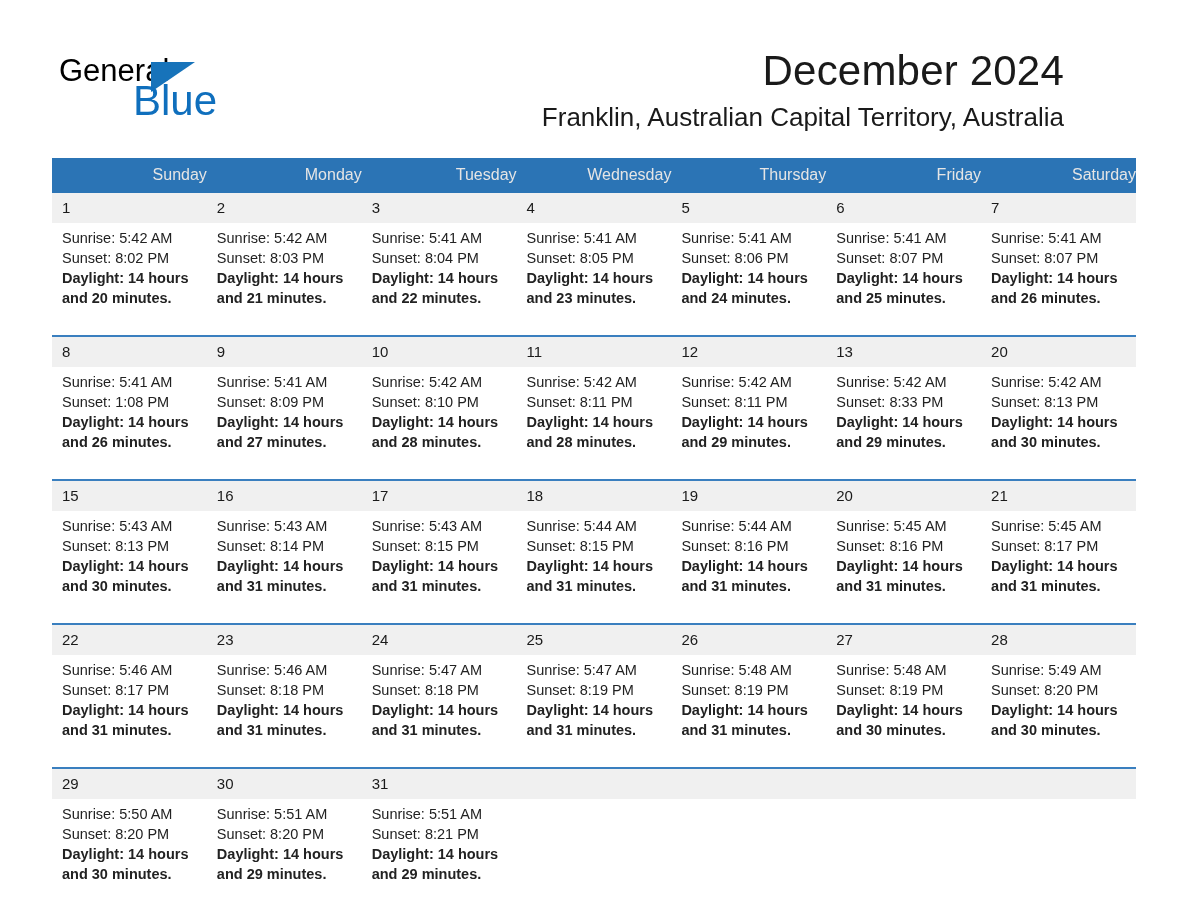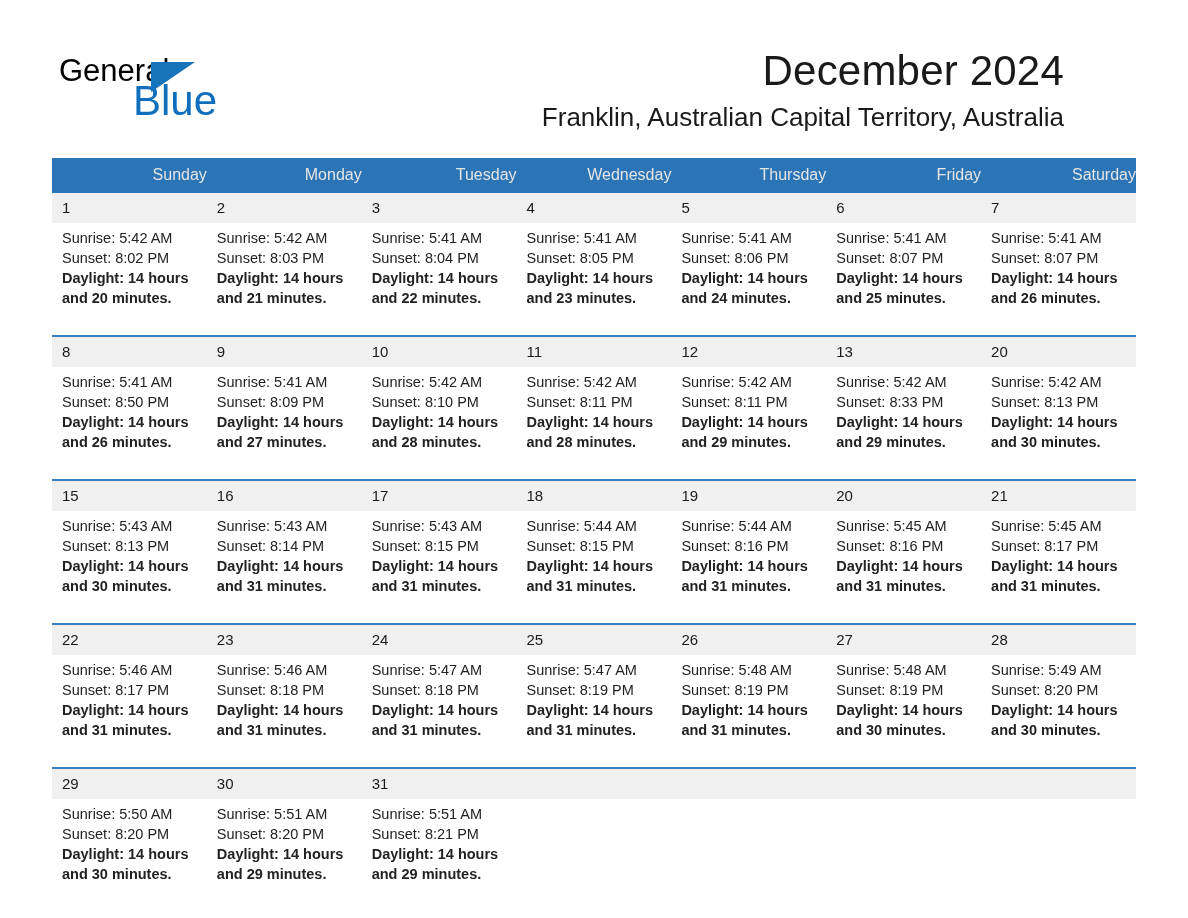--- a/index.html
+++ b/index.html
@@ -248,21 +248,21 @@
               <p class="wrap2">Daylight: 14 hours and 26 minutes.</p>
             </div>
           </td>
         </tr>
 
         <tr class="week-row">
           <td>
             <div class="daynum">8</div>
             <div class="cellbody">
               <p>Sunrise: 5:41 AM</p>
-              <p>Sunset: 8:50 PM</p>
+              <p>Sunset: 1:08 PM</p>
               <p class="wrap2">Daylight: 14 hours and 26 minutes.</p>
             </div>
           </td>
           <td>
             <div class="daynum">9</div>
             <div class="cellbody">
               <p>Sunrise: 5:41 AM</p>
               <p>Sunset: 8:09 PM</p>
               <p class="wrap2">Daylight: 14 hours and 27 minutes.</p>
             </div>

